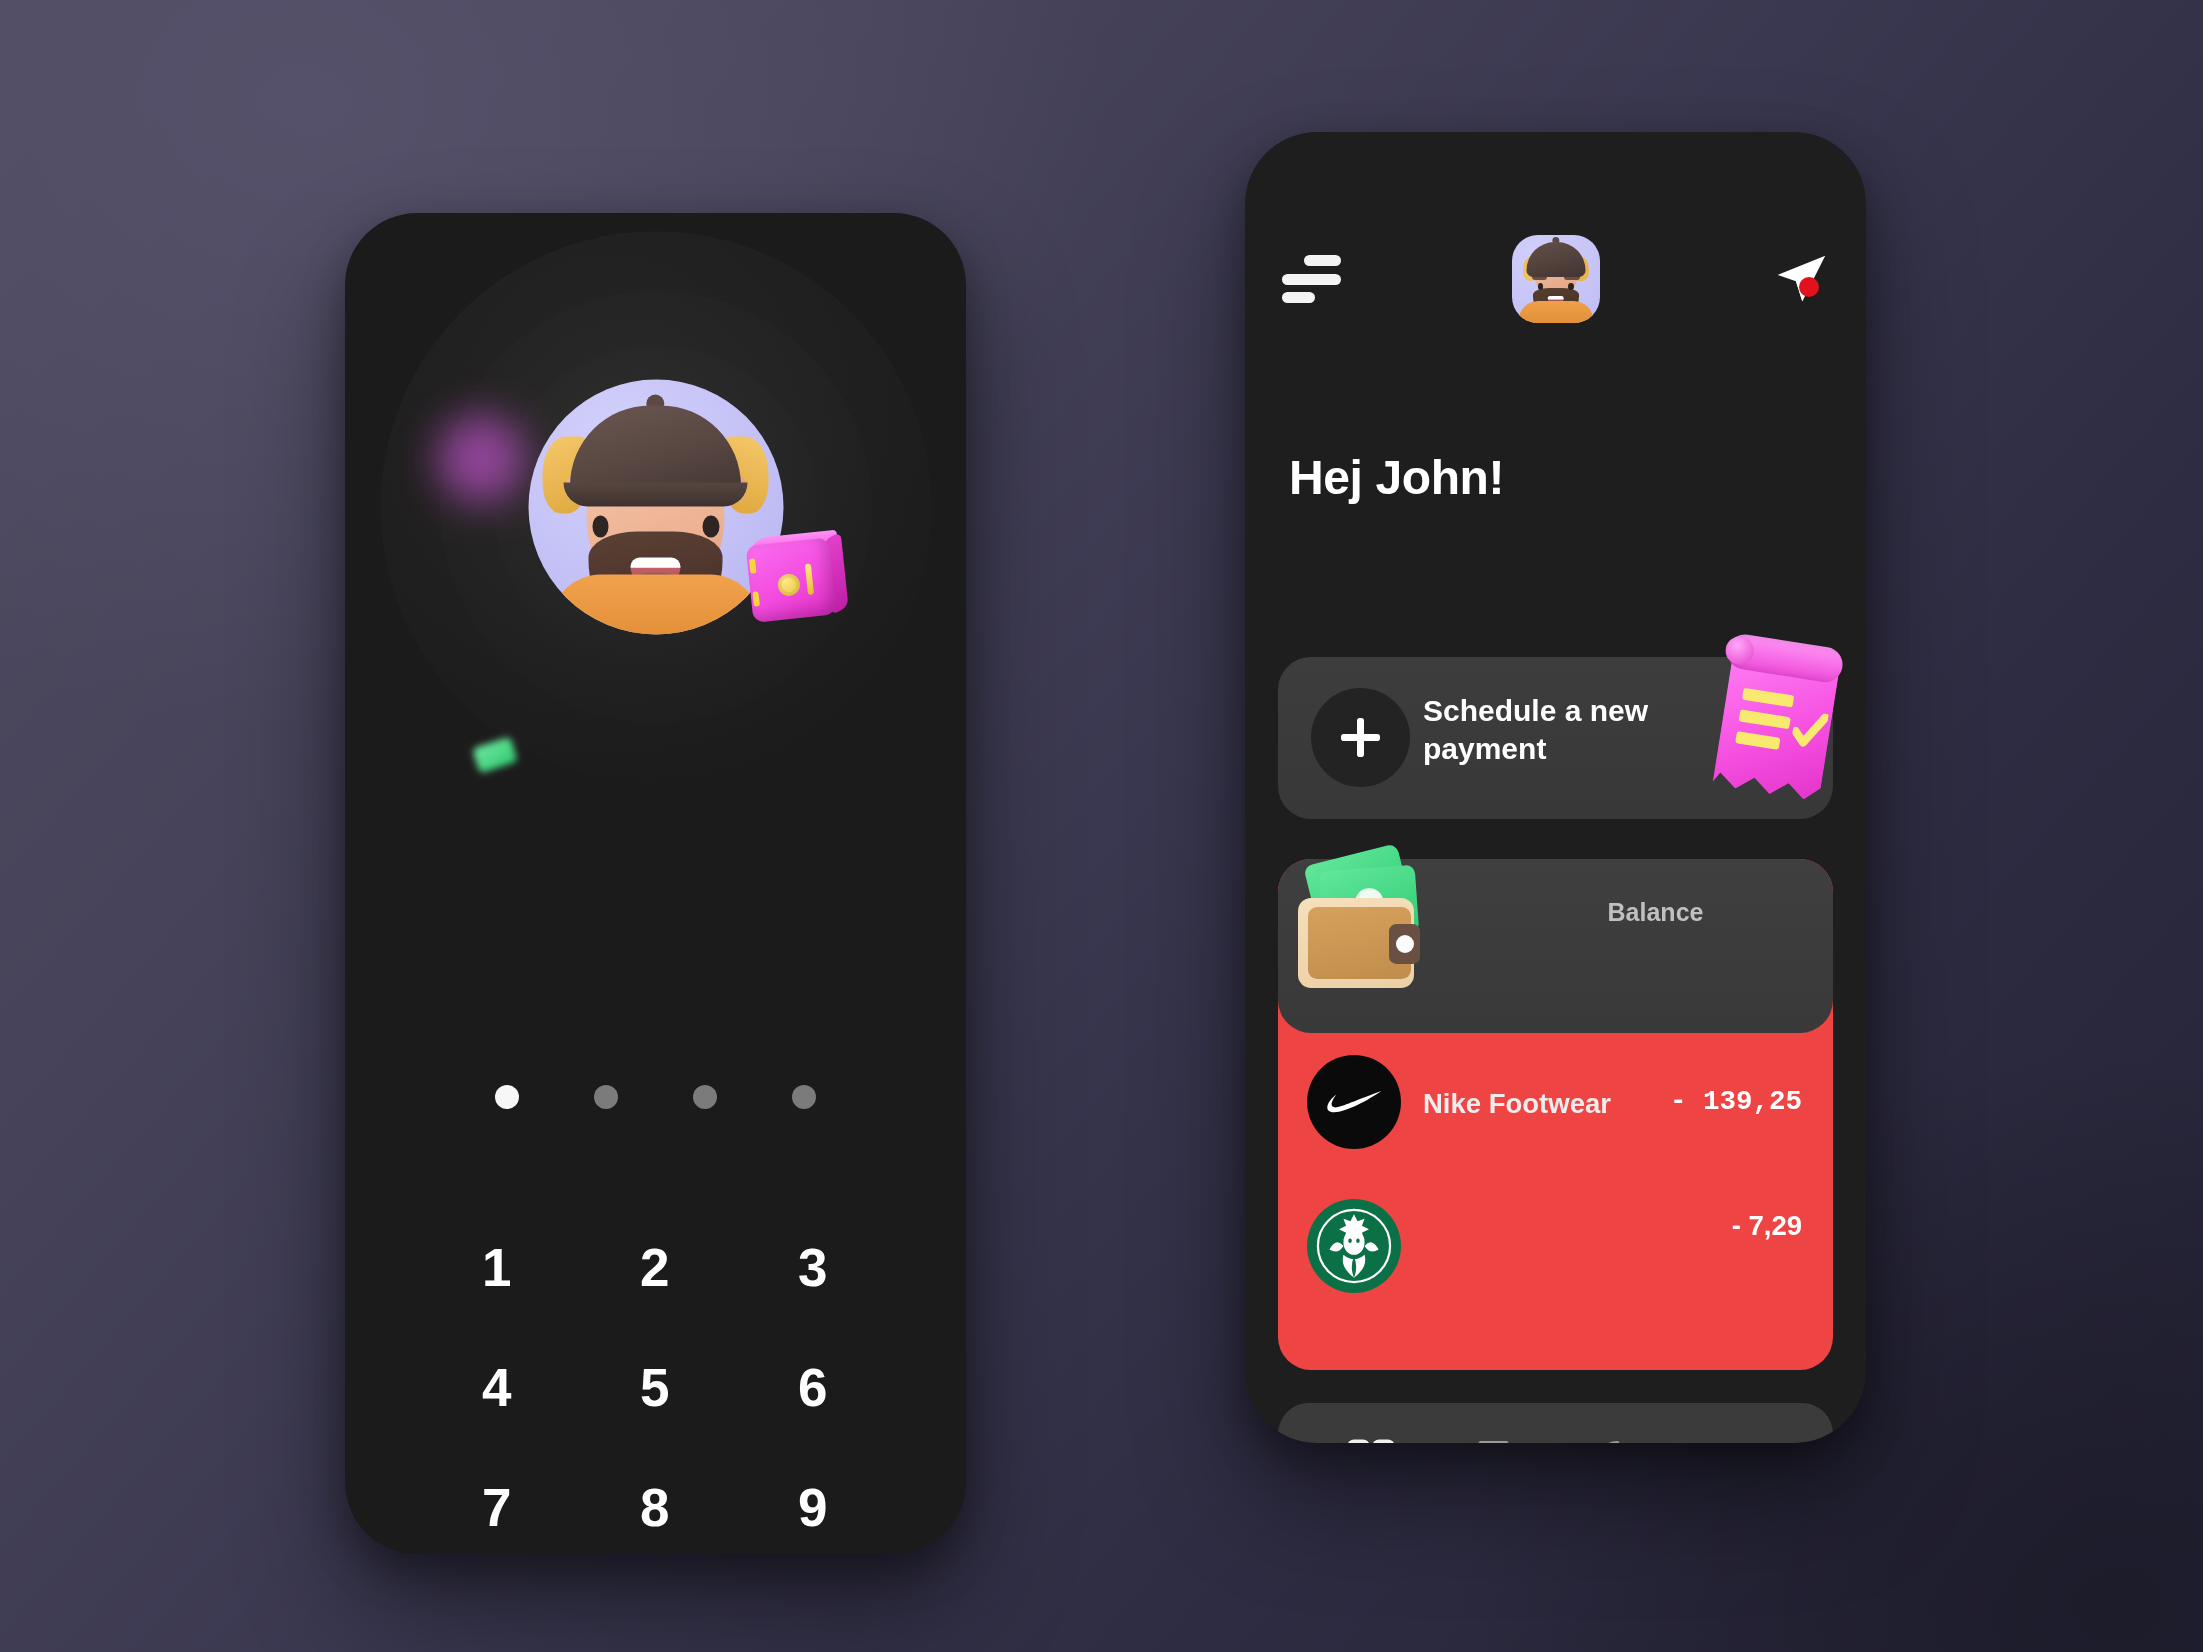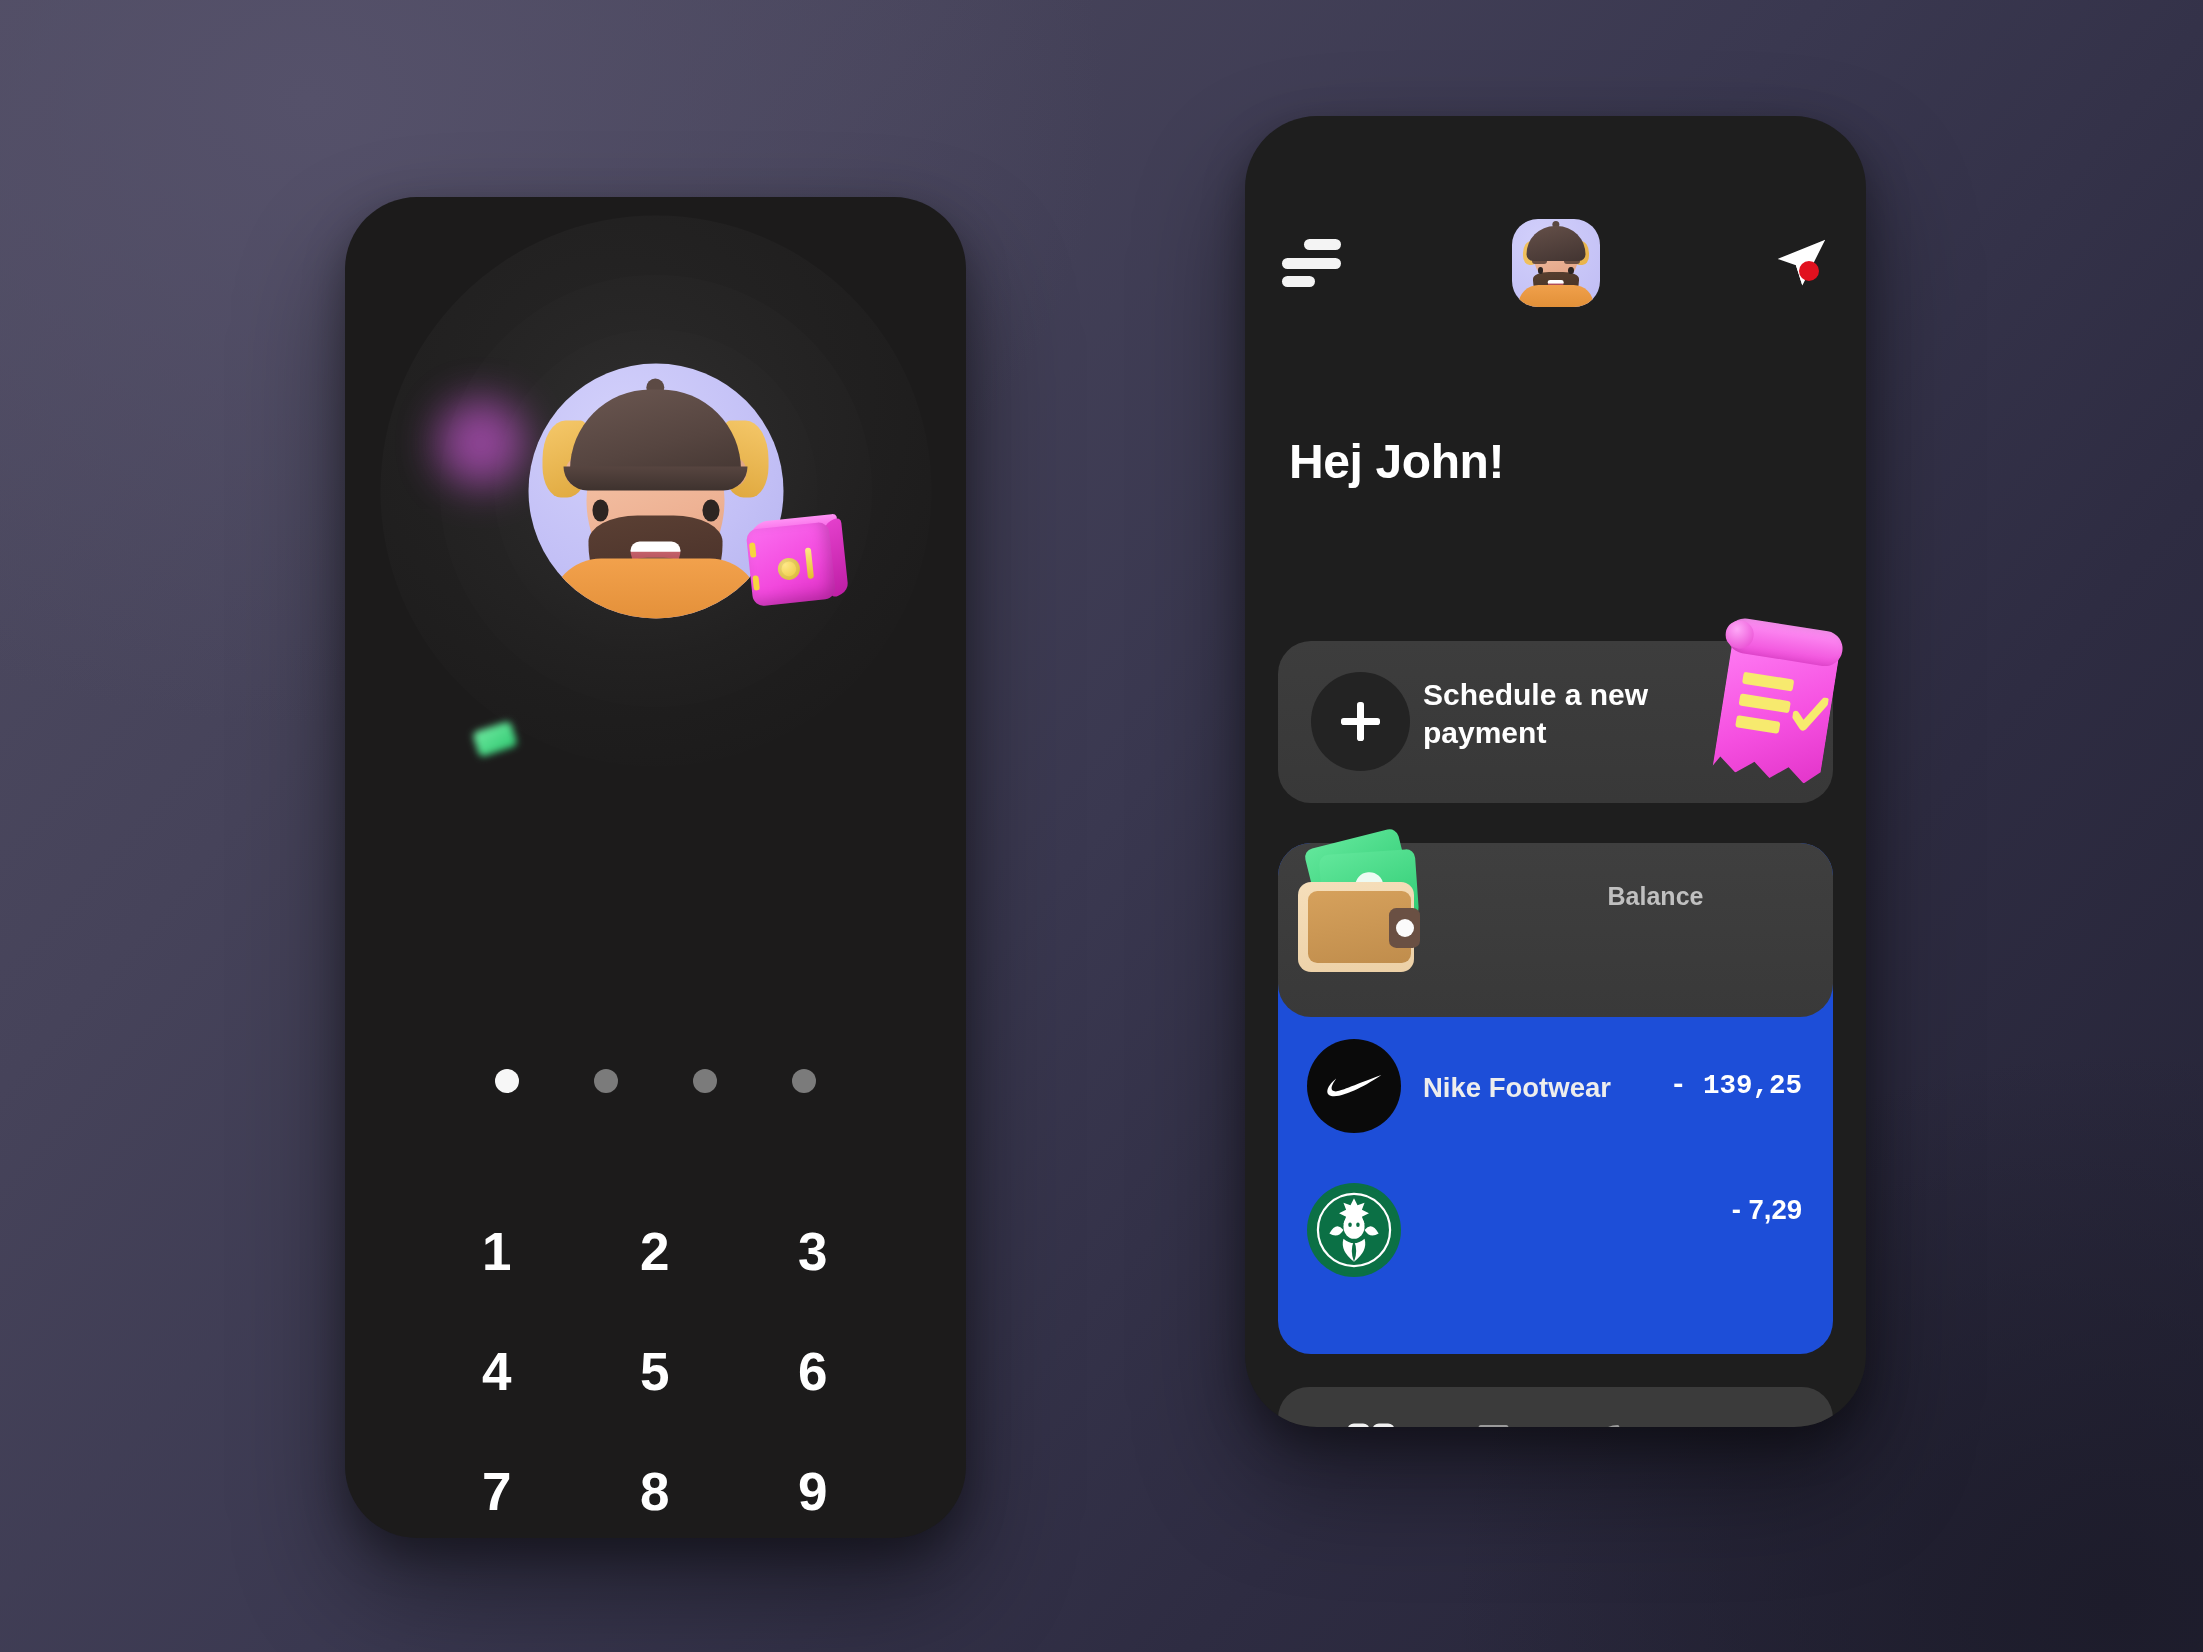--- a/index.html
+++ b/index.html
@@ -13,20 +13,21 @@
     position:relative;
   }
 
   
   .phone{
     position:absolute;
     background:#1c1c1c;
     border-radius:72px;
     overflow:hidden;
     box-shadow:0 55px 110px rgba(0,0,0,.42), 0 16.5px 40px rgba(0,0,0,.34);
+    margin-top:16px;
   }
   #phone-lock{ left:345px; top:197px; width:621px; height:1341px; background:#1c1b1b; }
   #phone-home{ left:1245px; top:116px; width:621px; height:1311px; background:#1e1e1e; }
 
   
   .hero{ position:absolute; left:0; top:0; width:621px; height:588px; }
   .ring{
     position:absolute; border-radius:50%; left:50%; top:50%;
     transform:translate(-50%,-50%);
     background:radial-gradient(circle at 42% 32%, #272626 0%, #201f1f 55%, #191818 100%);
@@ -201,21 +202,21 @@
       box-shadow:inset 5.5px 0 9.2px rgba(0,0,0,.14); }
   #receipt-icon .rollcap{ position:absolute; left:-1.8px; top:9.2px; width:27.5px; height:27.5px;
       border-radius:50%; background:radial-gradient(circle at 38% 32%,#ffa9f8,#e63fce); }
   #receipt-icon .ln{ position:absolute; left:22px; height:12px; border-radius:2.8px;
       background:#f7ea6e; }
   #receipt-icon .ln1{ top:59px; width:51px; }
   #receipt-icon .ln2{ top:81px; width:51px; }
   #receipt-icon .ln3{ top:103px; width:44px; }
   #receipt-icon .chk{ position:absolute; left:77px; top:72px; width:33px; height:40px; }
 
-  #card-transactions{ top:727px; height:511px; border-radius:33px; background:#1d4ed8; }
+  #card-transactions{ top:727px; height:511px; border-radius:33px; background:#ef4444; }
   #card-balance{ position:absolute; left:0; top:0; width:555px; height:174px;
       border-radius:33px; background:linear-gradient(180deg,#3f3f3f,#393939); }
   #wallet-icon{ position:absolute; left:5.5px; top:-31px; width:138px; height:165px; }
   #wallet-icon .note{ position:absolute; border-radius:9.2px;
       background:linear-gradient(160deg,#62e79b,#2ecb73); }
   #wallet-icon .note1{ left:26px; top:26px; width:96px; height:68px; transform:rotate(-14deg); }
   #wallet-icon .note2{ left:37px; top:40px; width:96px; height:68px; transform:rotate(-4deg); }
   #wallet-icon .note1::after,#wallet-icon .note2::after{ content:""; position:absolute;
       left:50%; top:50%; transform:translate(-50%,-50%); width:27.5px; height:27.5px;
       border-radius:50%; background:#eefbf3; }

